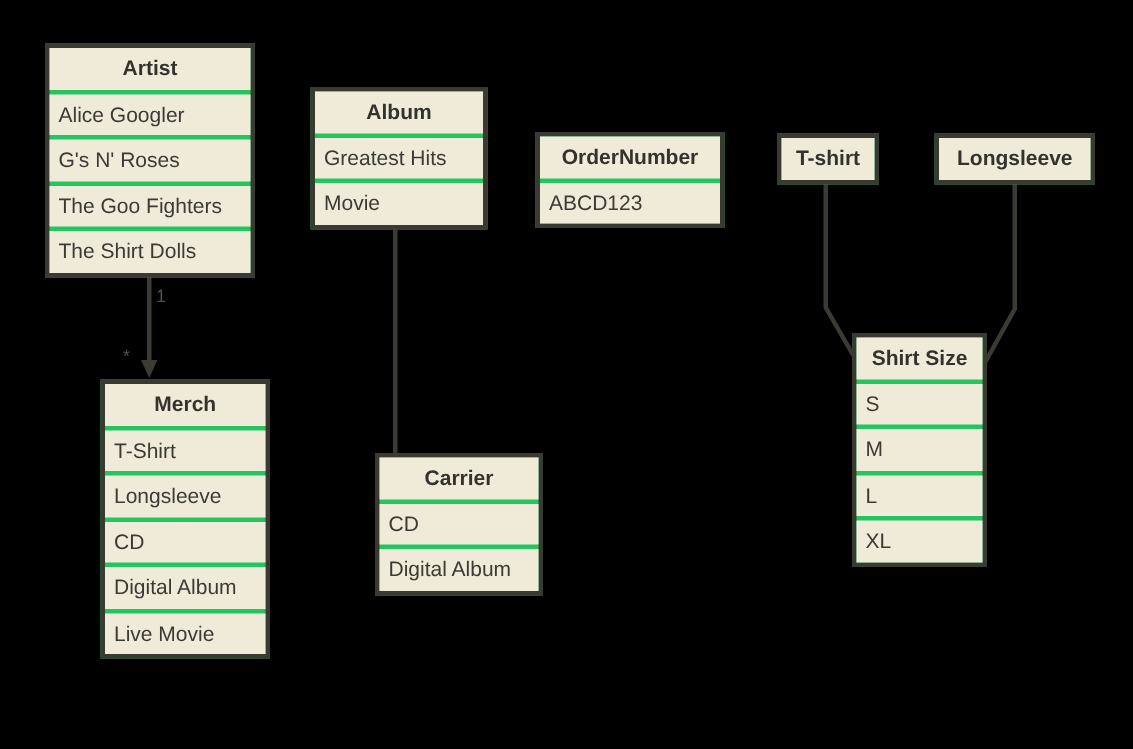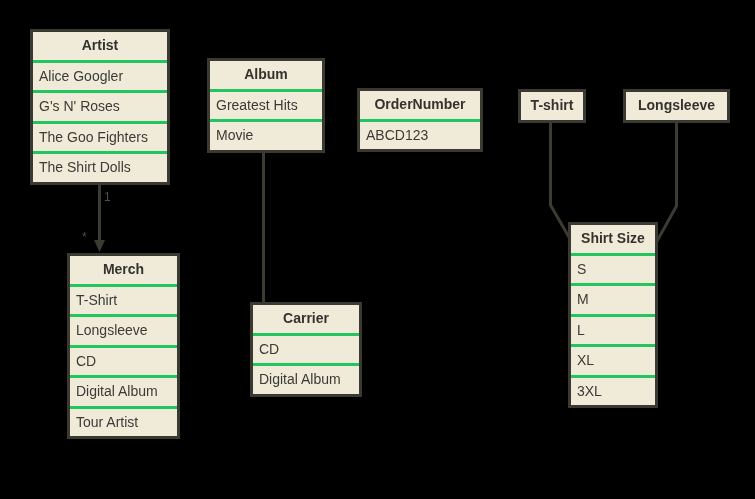--- a/index.html
+++ b/index.html
@@ -103,31 +103,30 @@
   <div class="tbl" style="left:623px; top:89px; width:107px;">
     <div class="cell hd">Longsleeve</div>
   </div>
 
   <div class="tbl" style="left:43px; top:253px; width:113px;margin-left:24px;">
     <div class="cell hd">Merch</div>
     <div class="cell">T-Shirt</div>
     <div class="cell">Longsleeve</div>
     <div class="cell">CD</div>
     <div class="cell">Digital Album</div>
-    <div class="cell">Tour Artist</div>
+    <div class="cell">Live Movie</div>
   </div>
 
   <div class="tbl" style="left:208px; top:302px; width:112px;margin-left:42px;">
     <div class="cell hd">Carrier</div>
     <div class="cell">CD</div>
     <div class="cell">Digital Album</div>
   </div>
 
   <div class="tbl" style="left:568px; top:222px; width:90px;">
     <div class="cell hd">Shirt Size</div>
     <div class="cell">S</div>
     <div class="cell">M</div>
     <div class="cell">L</div>
     <div class="cell">XL</div>
-    <div class="cell">3XL</div>
   </div>
 
 </div>
 
 </body></html>

